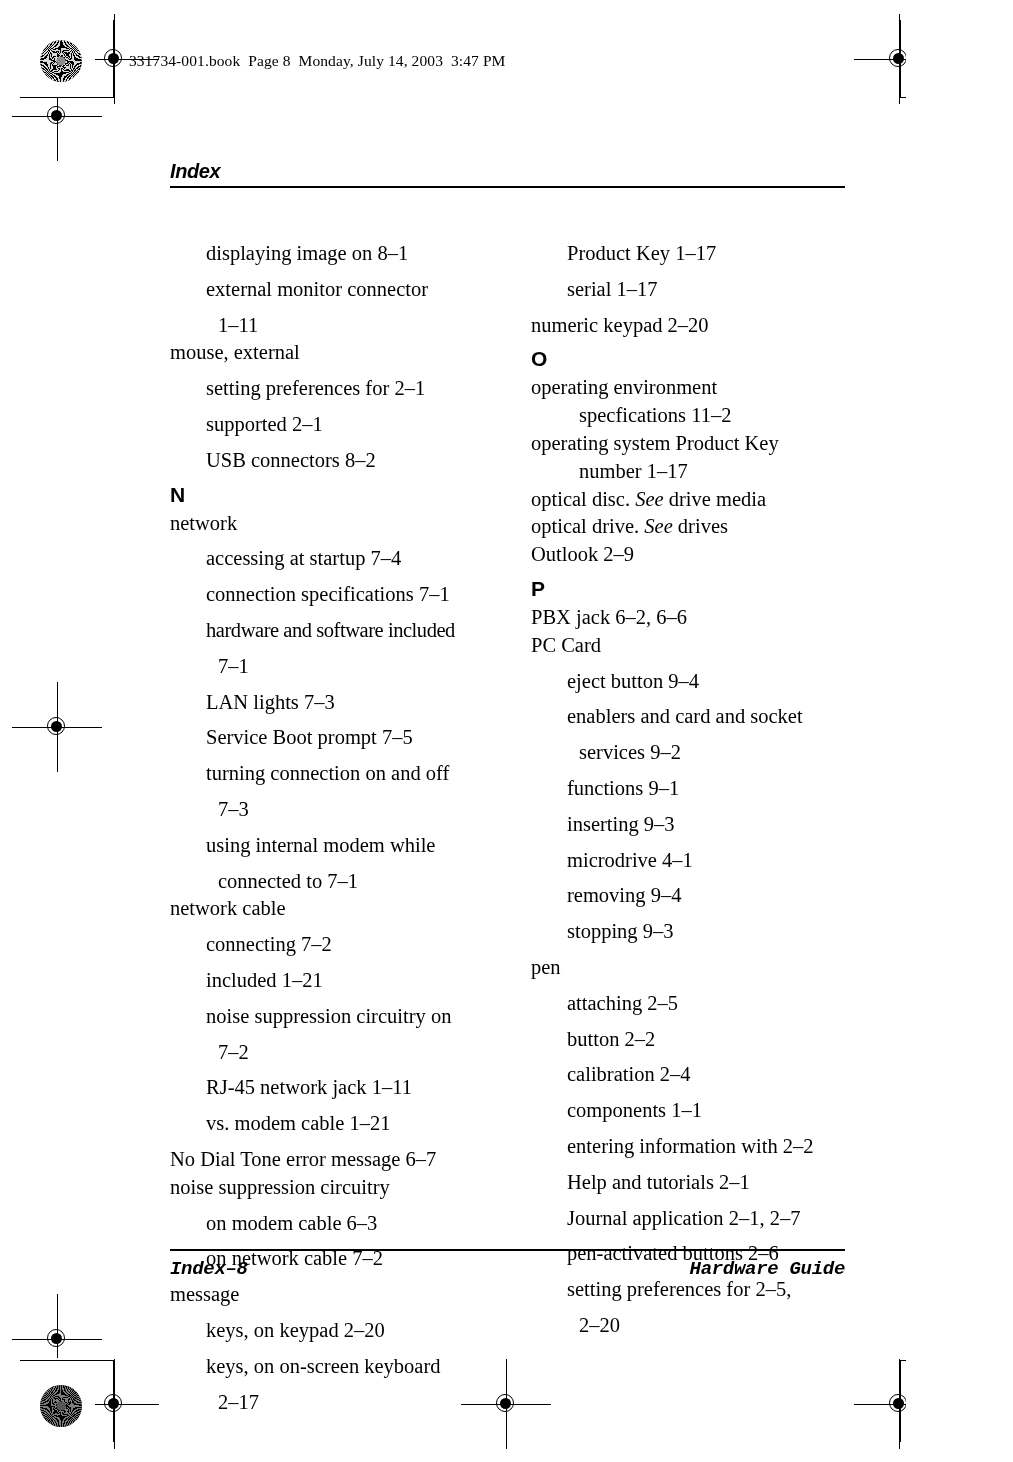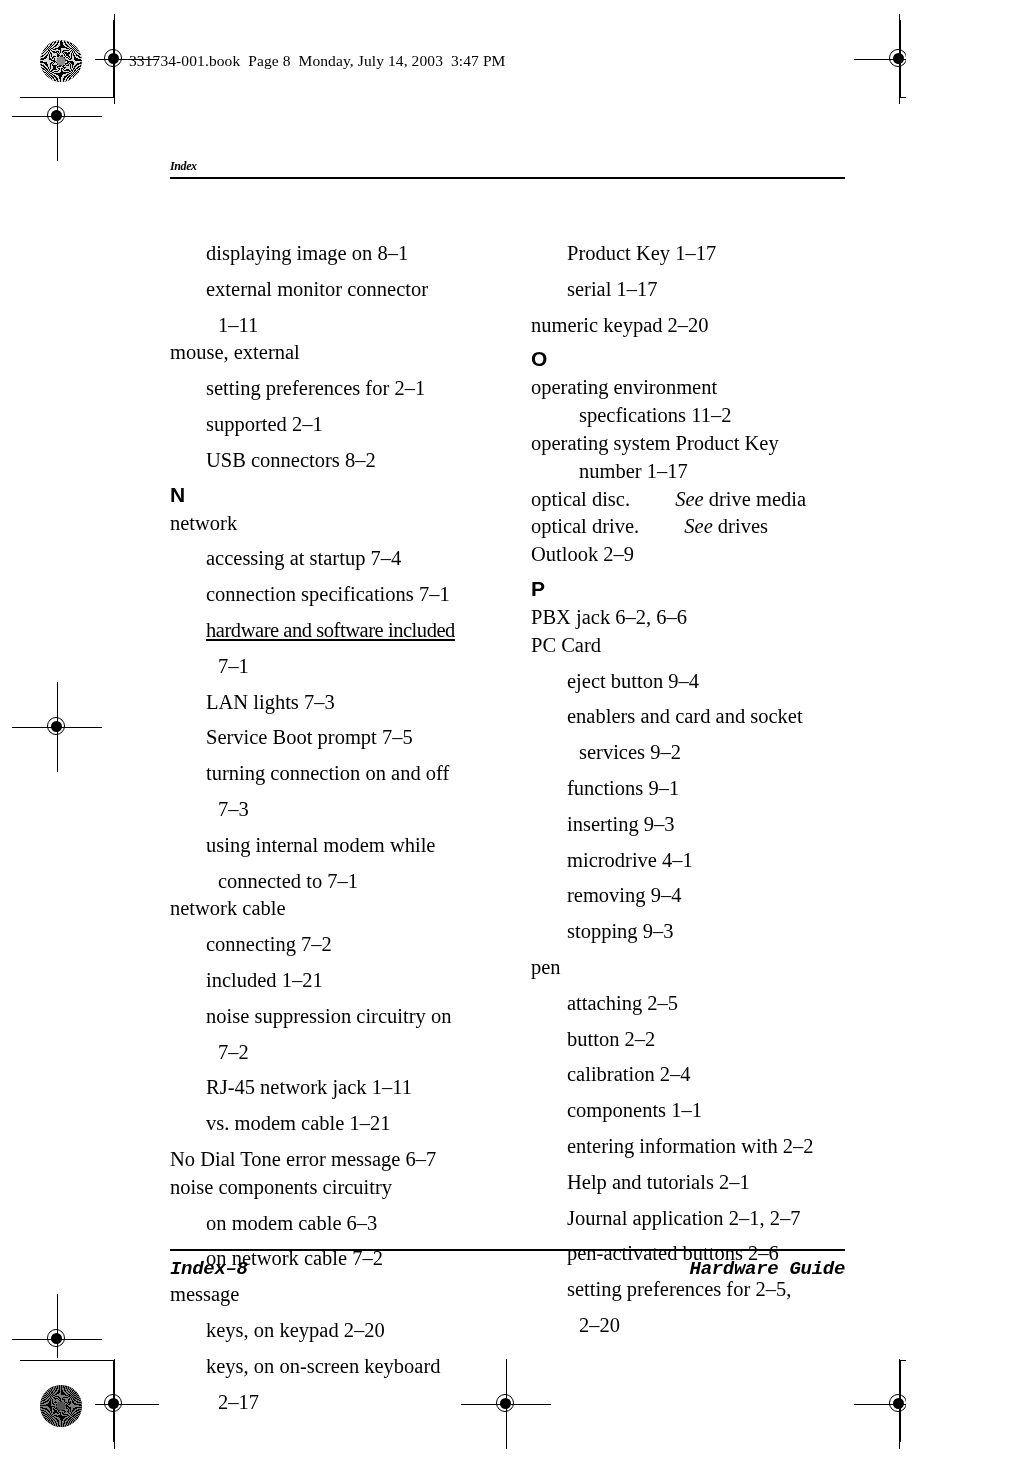--- a/index.html
+++ b/index.html
@@ -122,24 +122,24 @@
   }
 
   
   .content {
     position: absolute;
     left: 170px;
     top: 160px;
     width: 675px;
   }
   .running-head {
-    font-family: Liberation Serif, serif;
+    font-family: Liberation Sans, sans-serif;
     font-style: italic;
     font-weight: bold;
-    font-size: 12px;
+    font-size: 20px;
     letter-spacing: -0.4px;
     line-height: 1.15;
     margin: 0 0 3px 0;
   }
   .rule {
     height: 2.1px;
     background: #000;
     width: 100%;
   }
 
@@ -155,22 +155,22 @@
     width: 313px;
     font-family: "Liberation Serif", serif;
     font-size: 20.5px;
     line-height: 27.8px;
   }
 
   
   .entry        { margin: 0; padding-left: 0;    text-indent: 0; }
   .entry.sub    { margin: 8px; padding-left: 28px; text-indent: 0; }
   .entry.cont   { margin: 0; padding-left: 48px; text-indent: 0; }
-  .entry.tight  { letter-spacing: -0.45px; text-decoration: underline; }
-  .entry i      { font-style: italic; margin-left: 40px; }
+  .entry.tight  { letter-spacing: -0.45px; }
+  .entry i      { font-style: italic; }
 
   .letter-head {
     font-family: "Liberation Sans", sans-serif;
     font-weight: bold;
     font-size: 21px;
     line-height: 1;
     margin: 9px 0 5px 0;
     letter-spacing: 0;
   }
 
@@ -325,21 +325,21 @@
           <div class="entry sub">using internal modem while</div>
           <div class="entry cont">connected to 7–1</div>
           <div class="entry">network cable</div>
           <div class="entry sub">connecting 7–2</div>
           <div class="entry sub">included 1–21</div>
           <div class="entry sub">noise suppression circuitry on</div>
           <div class="entry cont">7–2</div>
           <div class="entry sub">RJ-45 network jack 1–11</div>
           <div class="entry sub">vs. modem cable 1–21</div>
           <div class="entry">No Dial Tone error message 6–7</div>
-          <div class="entry">noise components circuitry</div>
+          <div class="entry">noise suppression circuitry</div>
           <div class="entry sub">on modem cable 6–3</div>
           <div class="entry sub">on network cable 7–2</div>
           <div class="entry">message</div>
           <div class="entry sub">keys, on keypad 2–20</div>
           <div class="entry sub">keys, on on-screen keyboard</div>
           <div class="entry cont">2–17</div>
         </div>
       <div class="col" id="col-right">
           <div class="entry sub">Product Key 1–17</div>
           <div class="entry sub">serial 1–17</div>

